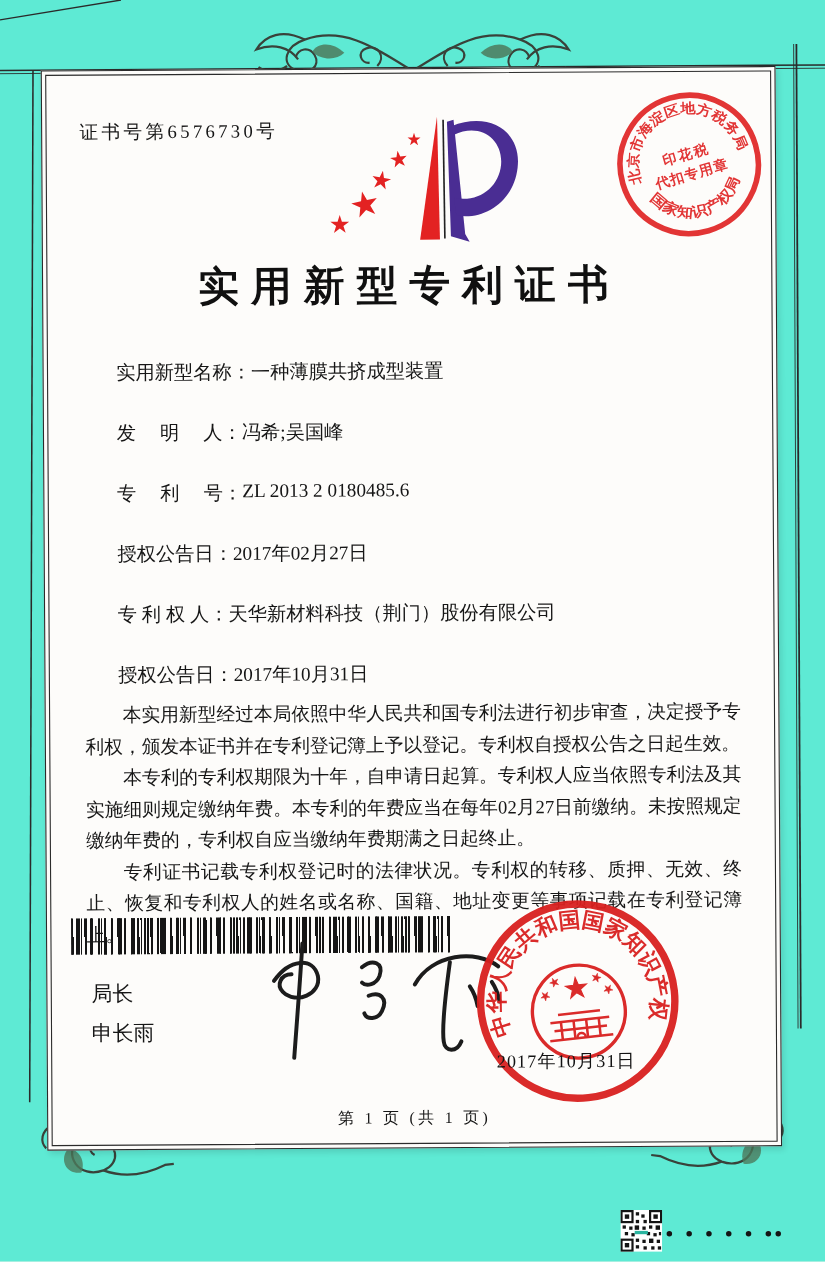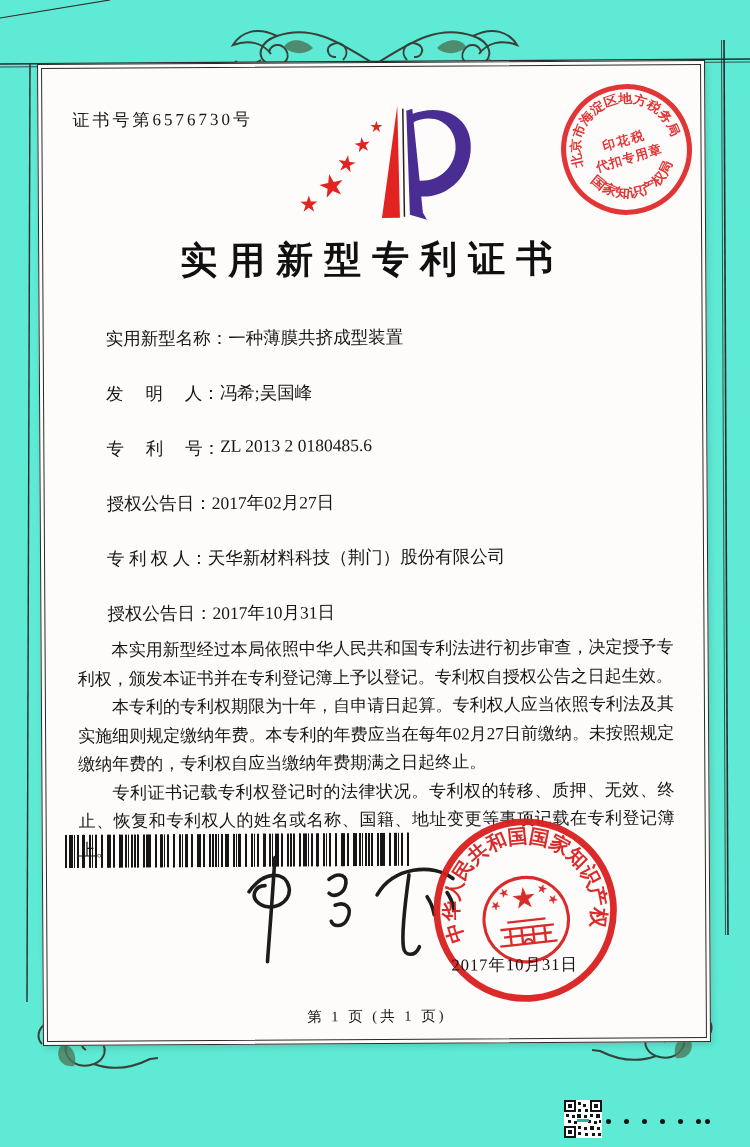--- a/index.html
+++ b/index.html
@@ -146,20 +146,24 @@
     </div>
 
     <div class="paras">
       <p>本实用新型经过本局依照中华人民共和国专利法进行初步审查，决定授予专利权，颁发本证书并在专利登记簿上予以登记。专利权自授权公告之日起生效。</p>
       <p>本专利的专利权期限为十年，自申请日起算。专利权人应当依照专利法及其实施细则规定缴纳年费。本专利的年费应当在每年02月27日前缴纳。未按照规定缴纳年费的，专利权自应当缴纳年费期满之日起终止。</p>
       <p>专利证书记载专利权登记时的法律状况。专利权的转移、质押、无效、终止、恢复和专利权人的姓名或名称、国籍、地址变更等事项记载在专利登记簿上。</p>
     </div>
 
     <div class="barcode"></div>
 
+    <div class="officer">
+      <div>局长</div>
+      <div>申长雨</div>
+    </div>
 
     <svg class="sig-svg" viewBox="0 0 300 130">
       <g fill="none" stroke="#1c1c1c" stroke-width="3.6" stroke-linecap="round">
         <path d="M78,42 C92,22 114,20 118,38 C121,54 98,64 86,52 C80,46 84,36 94,36"></path>
         <path d="M104,8 C102,40 98,86 96,112"></path>
         <path d="M158,30 C168,22 178,26 174,38 C171,46 162,48 158,44"></path>
         <path d="M164,56 C174,52 182,58 176,70 C172,78 162,78 160,72"></path>
         <path d="M206,46 C222,18 262,14 282,30"></path>
         <path d="M238,26 C234,54 230,84 232,98 C233,108 244,108 248,98"></path>
         <path d="M256,48 C260,54 262,60 263,66"></path>

